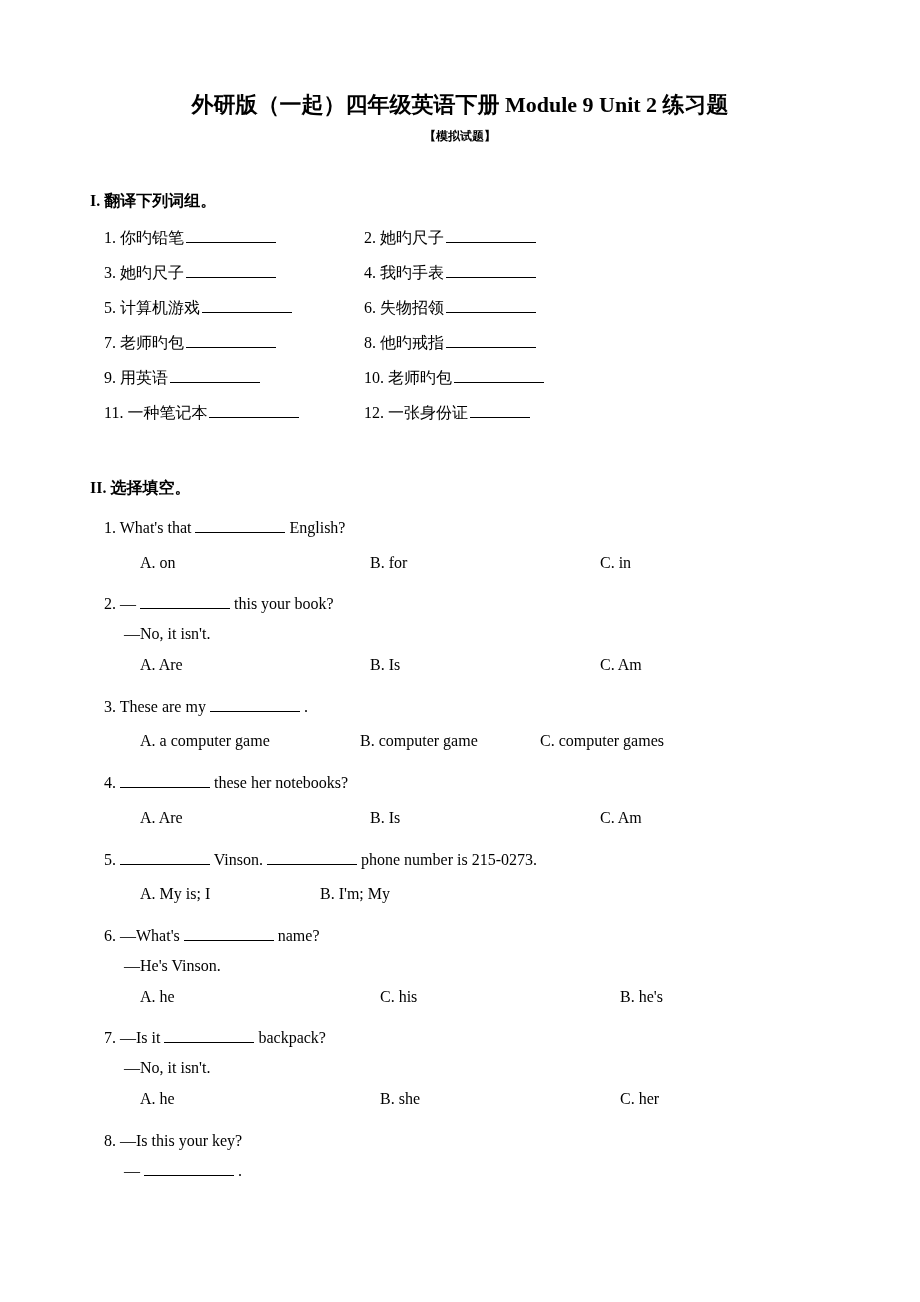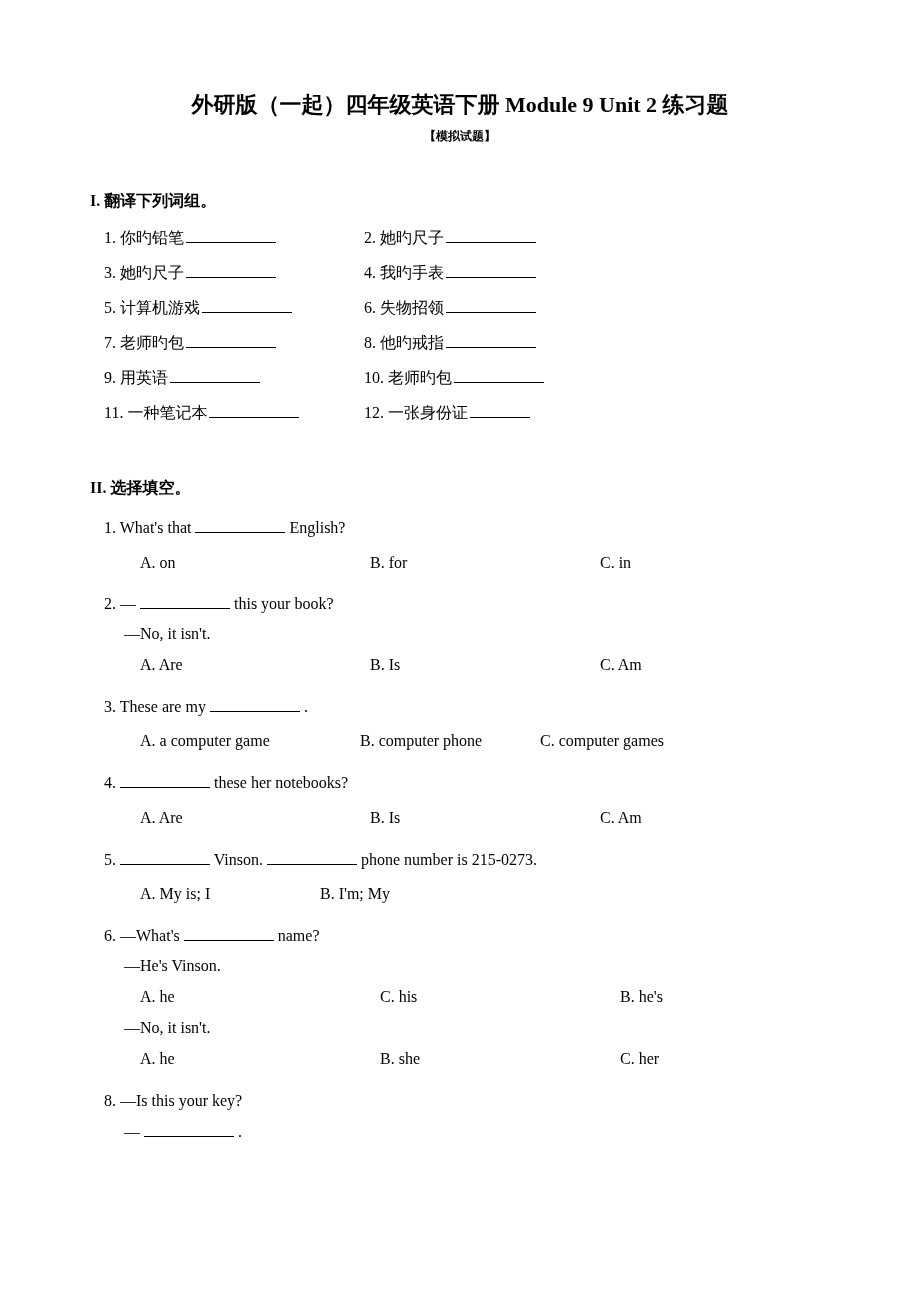--- a/index.html
+++ b/index.html
@@ -192,21 +192,21 @@
     <span class="opt">C. Am</span>
   </div>
 
   <div class="q-stem">
     <span>3. These are my </span>
     <span class="blank-line"></span>
     <span>.</span>
   </div>
   <div class="q-options">
     <span class="opt" style="min-width:220px">A. a computer game</span>
-    <span class="opt" style="min-width:180px">B. computer phone</span>
+    <span class="opt" style="min-width:180px">B. computer game</span>
     <span class="opt">C. computer games</span>
   </div>
 
   <div class="q-stem">
     <span>4. </span>
     <span class="blank-line"></span>
     <span> these her notebooks?</span>
   </div>
   <div class="q-options">
     <span class="opt">A. Are</span>
@@ -231,20 +231,25 @@
     <span class="blank-line"></span>
     <span> name?</span>
   </div>
   <div class="sub-line">—He's Vinson.</div>
   <div class="q-options wide">
     <span class="opt">A. he</span>
     <span class="opt">C. his</span>
     <span class="opt">B. he's</span>
   </div>
 
+  <div class="q-stem">
+    <span>7. —Is it </span>
+    <span class="blank-line"></span>
+    <span> backpack?</span>
+  </div>
   <div class="sub-line">—No, it isn't.</div>
   <div class="q-options wide">
     <span class="opt">A. he</span>
     <span class="opt">B. she</span>
     <span class="opt">C. her</span>
   </div>
 
   <div class="q-stem">
     <span>8. —Is this your key?</span>
   </div>

